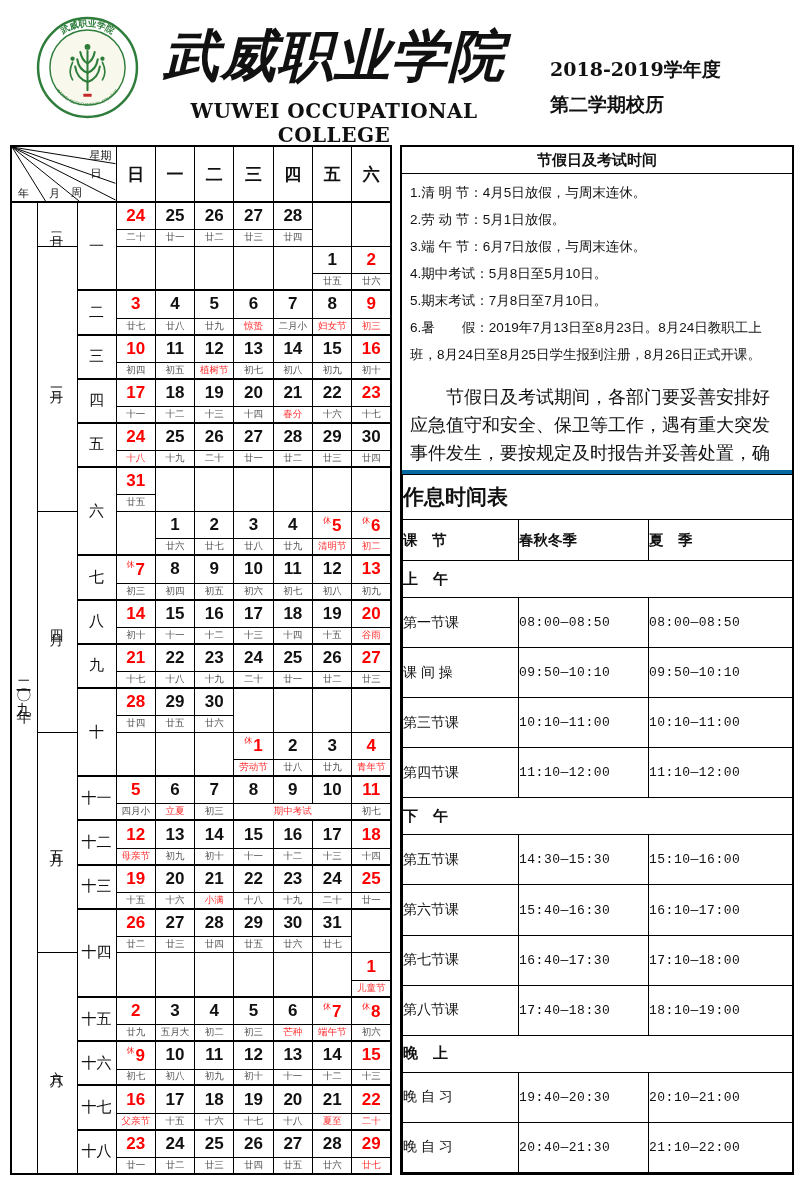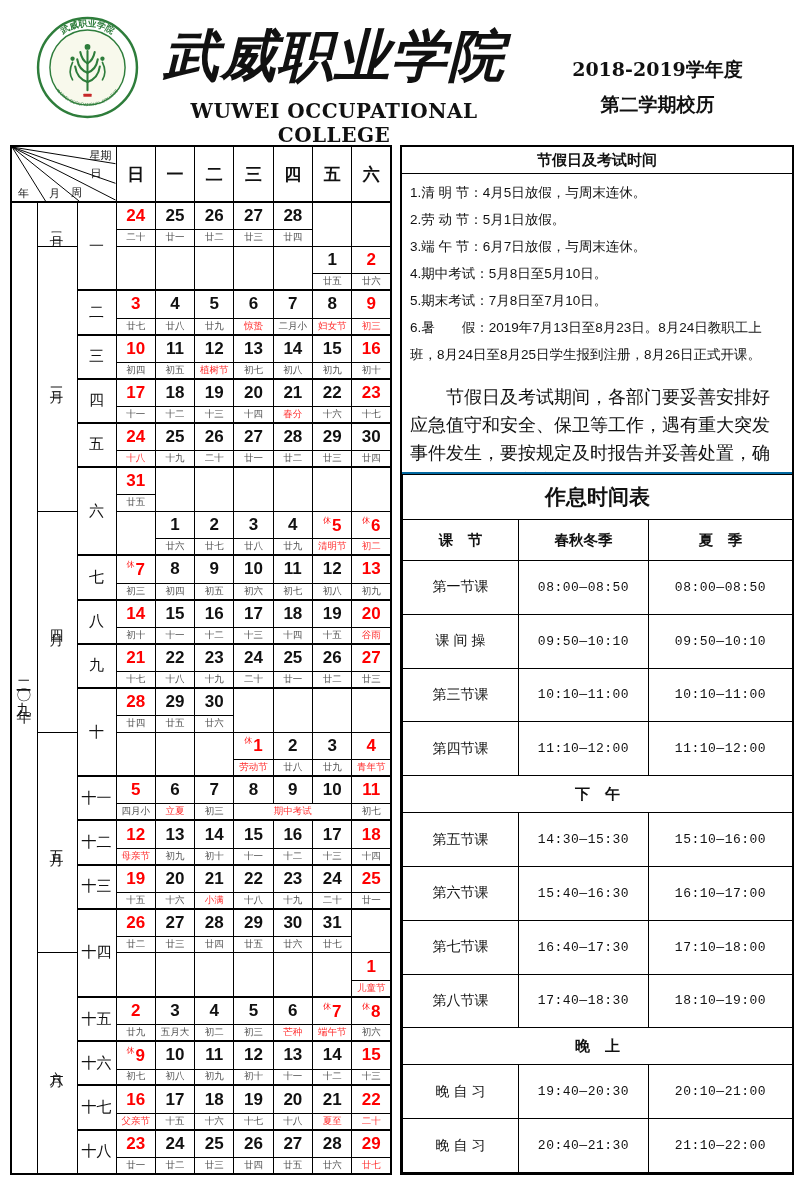--- a/index.html
+++ b/index.html
@@ -12,21 +12,21 @@
   .cn-title{
     position:absolute;left:160px;top:16px;width:348px;text-align:center;
     font-family:"DejaVu Serif", serif;font-weight:bold;font-style:italic;
     font-size:56px;line-height:1.4;letter-spacing:1px;white-space:nowrap;
   }
   .en-title{
     position:absolute;left:160px;top:99px;width:348px;text-align:center;
     font-family:"DejaVu Serif", serif;font-weight:bold;font-size:20px;letter-spacing:0.5px;
   }
   .term{
-    position:absolute;left:550px;top:52px;width:215px;text-align:center;
+    position:absolute;left:550px;top:52px;width:215px;
     font-family:"DejaVu Serif", serif;font-weight:bold;font-size:19px;line-height:1.85;
   }
   
   table.cal{
     position:absolute;left:10px;top:145px;width:380px;height:1030px;
     border-collapse:collapse;table-layout:fixed;border:2px solid #000;padding-left:16px;
   }
   .cal th,.cal td{border:1px solid #000;padding:0;text-align:center;vertical-align:middle;overflow:hidden;}
   .cal thead th{height:54px;font-size:17px;font-weight:bold;border-bottom:2px solid #000;}
   .cal th.corner{position:relative;padding:0;}
@@ -53,26 +53,26 @@
   td.empty-cell{background:#fff;}
   
   .rpanel{
     position:absolute;left:400px;top:145px;width:394px;height:1030px;
     border:2px solid #000;box-sizing:border-box;display:flex;flex-direction:column;background:#fff;
   }
   .holiday-title{
     flex:0 0 26px;line-height:26px;text-align:center;font-weight:bold;font-size:15px;
     border-bottom:1px solid #000;
   }
-  .holiday-body{flex:0 0 300px;padding:5px 8px 0 8px;border-bottom:2px solid #0369a1;overflow:hidden;box-sizing:border-box;}
+  .holiday-body{flex:0 0 300px;padding:5px 8px 0 8px;border-bottom:4px solid #0369a1;overflow:hidden;box-sizing:border-box;}
   .notice-item{margin:0;font-size:13.5px;line-height:27px;}
   .note-para{margin:15px 0 0 0;font-size:18px;line-height:28px;}
   .sched-wrap{flex:1;display:flex;min-height:0;overflow:hidden;}
   table.sched{flex:1;width:100%;border-collapse:collapse;table-layout:fixed;}
-  .sched td{border:1px solid #000;padding:0;text-align:center;vertical-align:middle;font-size:14px;}
+  .sched td{border:1px solid #000;padding:0;text-align:left;vertical-align:middle;font-size:14px;}
   tr.sched-title td{font-size:21px;font-weight:bold;height:44px;}
   tr.sched-head td{font-weight:bold;height:40px;font-size:14.5px;}
   tr.sched-section td{font-weight:bold;height:36px;font-size:15px;}
   td.time-cell{font-family:"Liberation Mono", monospace;font-size:13px;letter-spacing:0.5px;}
   td.period-label{font-size:14px;}
 </style>
 </head>
 <body>
 
 <svg class="logo" viewBox="0 0 100 100">
@@ -566,20 +566,23 @@
         </colgroup>
       <tbody id="sched-body">
           <tr class="sched-title">
             <td colspan="3">作息时间表</td>
           </tr>
           <tr class="sched-head">
             <td>课　节</td>
             <td>春秋冬季</td>
             <td>夏　季</td>
           </tr>
+          <tr class="sched-section">
+            <td colspan="3">上　午</td>
+          </tr>
           <tr class="sched-row">
             <td class="period-label">第一节课</td>
             <td class="time-cell">08:00—08:50</td>
             <td class="time-cell">08:00—08:50</td>
           </tr>
           <tr class="sched-row">
             <td class="period-label">课 间 操</td>
             <td class="time-cell">09:50—10:10</td>
             <td class="time-cell">09:50—10:10</td>
           </tr>

